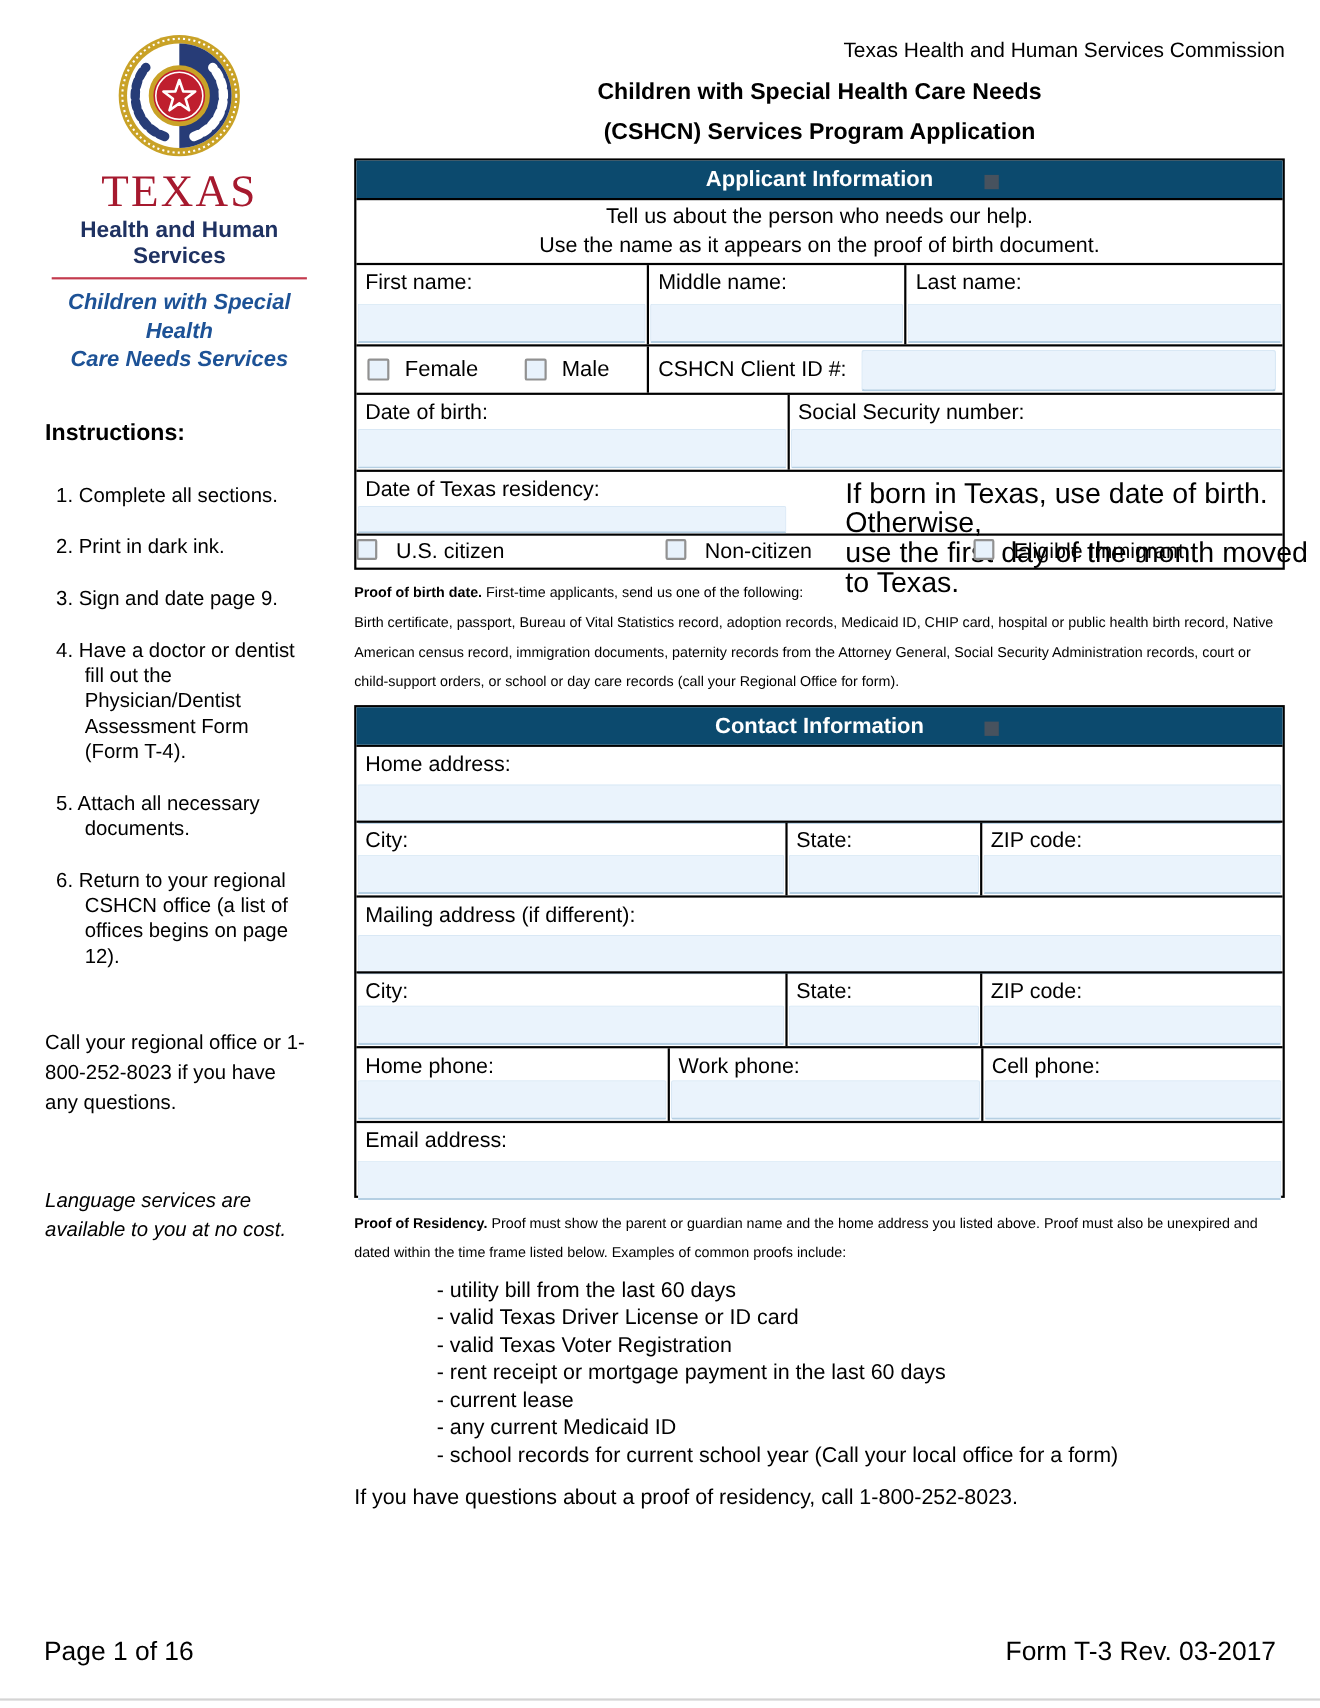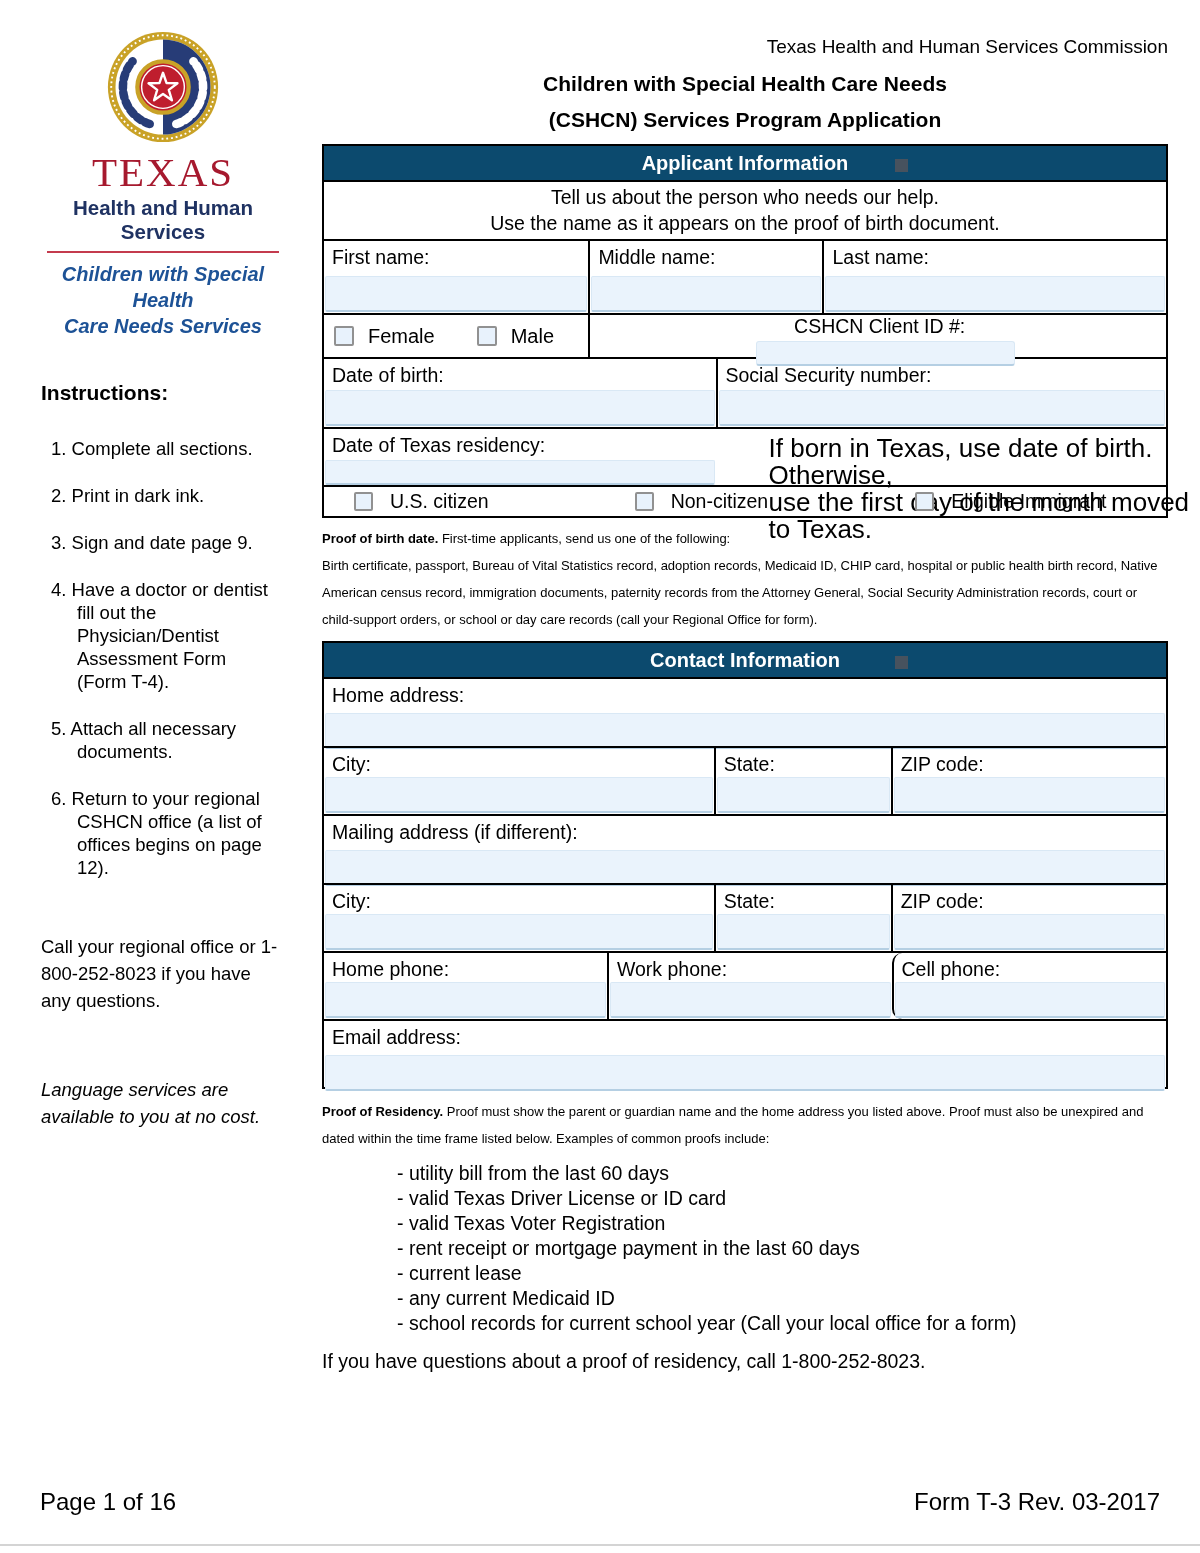--- a/index.html
+++ b/index.html
@@ -64,42 +64,42 @@
     display: block; background: #eaf3fc;
     border: 1px solid #d9e8f5; border-bottom: 2px solid #b5cfe3;
     border-radius: 2px; height: 36px; margin: 3px 1px 1px 1px;
     font-size: 19px; padding: 0 6px; outline: none;
   }
   .row-name  { height: 74px; }
   .row-name .cell .field { margin-top: auto; }
   .c-31 { width: 31.4%; } .c-28 { width: 27.8%; } .c-41 { width: 40.8%; }
   .c-47 { width: 46.5%; } .c-53 { width: 53.5%; }
   .c-46 { width: 46.3%; } .c-21 { width: 21.0%; } .c-33z { width: 32.7%; }
-  .c-34a { width: 33.6%; } .c-34b { width: 33.8%; } .c-33c { width: 32.6%; border-radius: 10px; }
+  .c-34a { width: 33.6%; } .c-34b { width: 33.8%; } .c-33c { width: 32.6%; }
 
   .row-gender { height: 44px; align-items: stretch; }
   .gender-cell { flex-direction: row; align-items: center; padding-left: 10px; }
-  .clientid-cell { flex-direction: column; align-items: center; padding: 0 5px 0 8px; }
+  .clientid-cell { flex-direction: row; align-items: center; padding: 0 5px 0 8px; }
   .clientid-cell .cell-label { padding: 0; white-space: nowrap; }
   .clientid-field { flex: 1; height: 38px; margin-left: 13px; border-radius: 3px; }
 
   .checkbox {
     width: 20px; height: 20px; background: #e8f2fc;
     border: 2px solid #919191; border-radius: 2px; flex: 0 0 auto;
   }
   .cb-label { font-size: 20px; margin-left: 14px; }
   .gap-group { margin-left: 42px; }
 
   .row-dob { height: 70px; }
   .row-dob .cell .field { margin-top: auto; }
   .row-res { height: 58px; gap: 47px; }
   .res-cell { border-left: none !important; }
   .res-note { font-size: 26px; line-height: 27px; padding: 6px 4px 0 6px; display:block; }
   .row-cit { height: 31px; align-items: center; }
-  .cit-group { flex: 1 1 0; display: flex; align-items: center; padding-left: 30px; }
+  .cit-group { flex: 1 1 0; display: flex; }
   .cit-group .checkbox { width: 19px; height: 19px; }
   .cit-label { font-size: 19.5px; margin-left: 17px; }
 
   .body-text { font-size: 13px; line-height: 27px; margin: 7px 0 8px; }
   .body-text b { font-weight: bold; }
 
   .row-full { display: block; height: 69px; }
   .row-full .field { width: calc(100% - 2px); margin-top: 6px; }
   .row-3col { height: 68px; }
   .row-3col .cell .field { margin-top: auto; }

